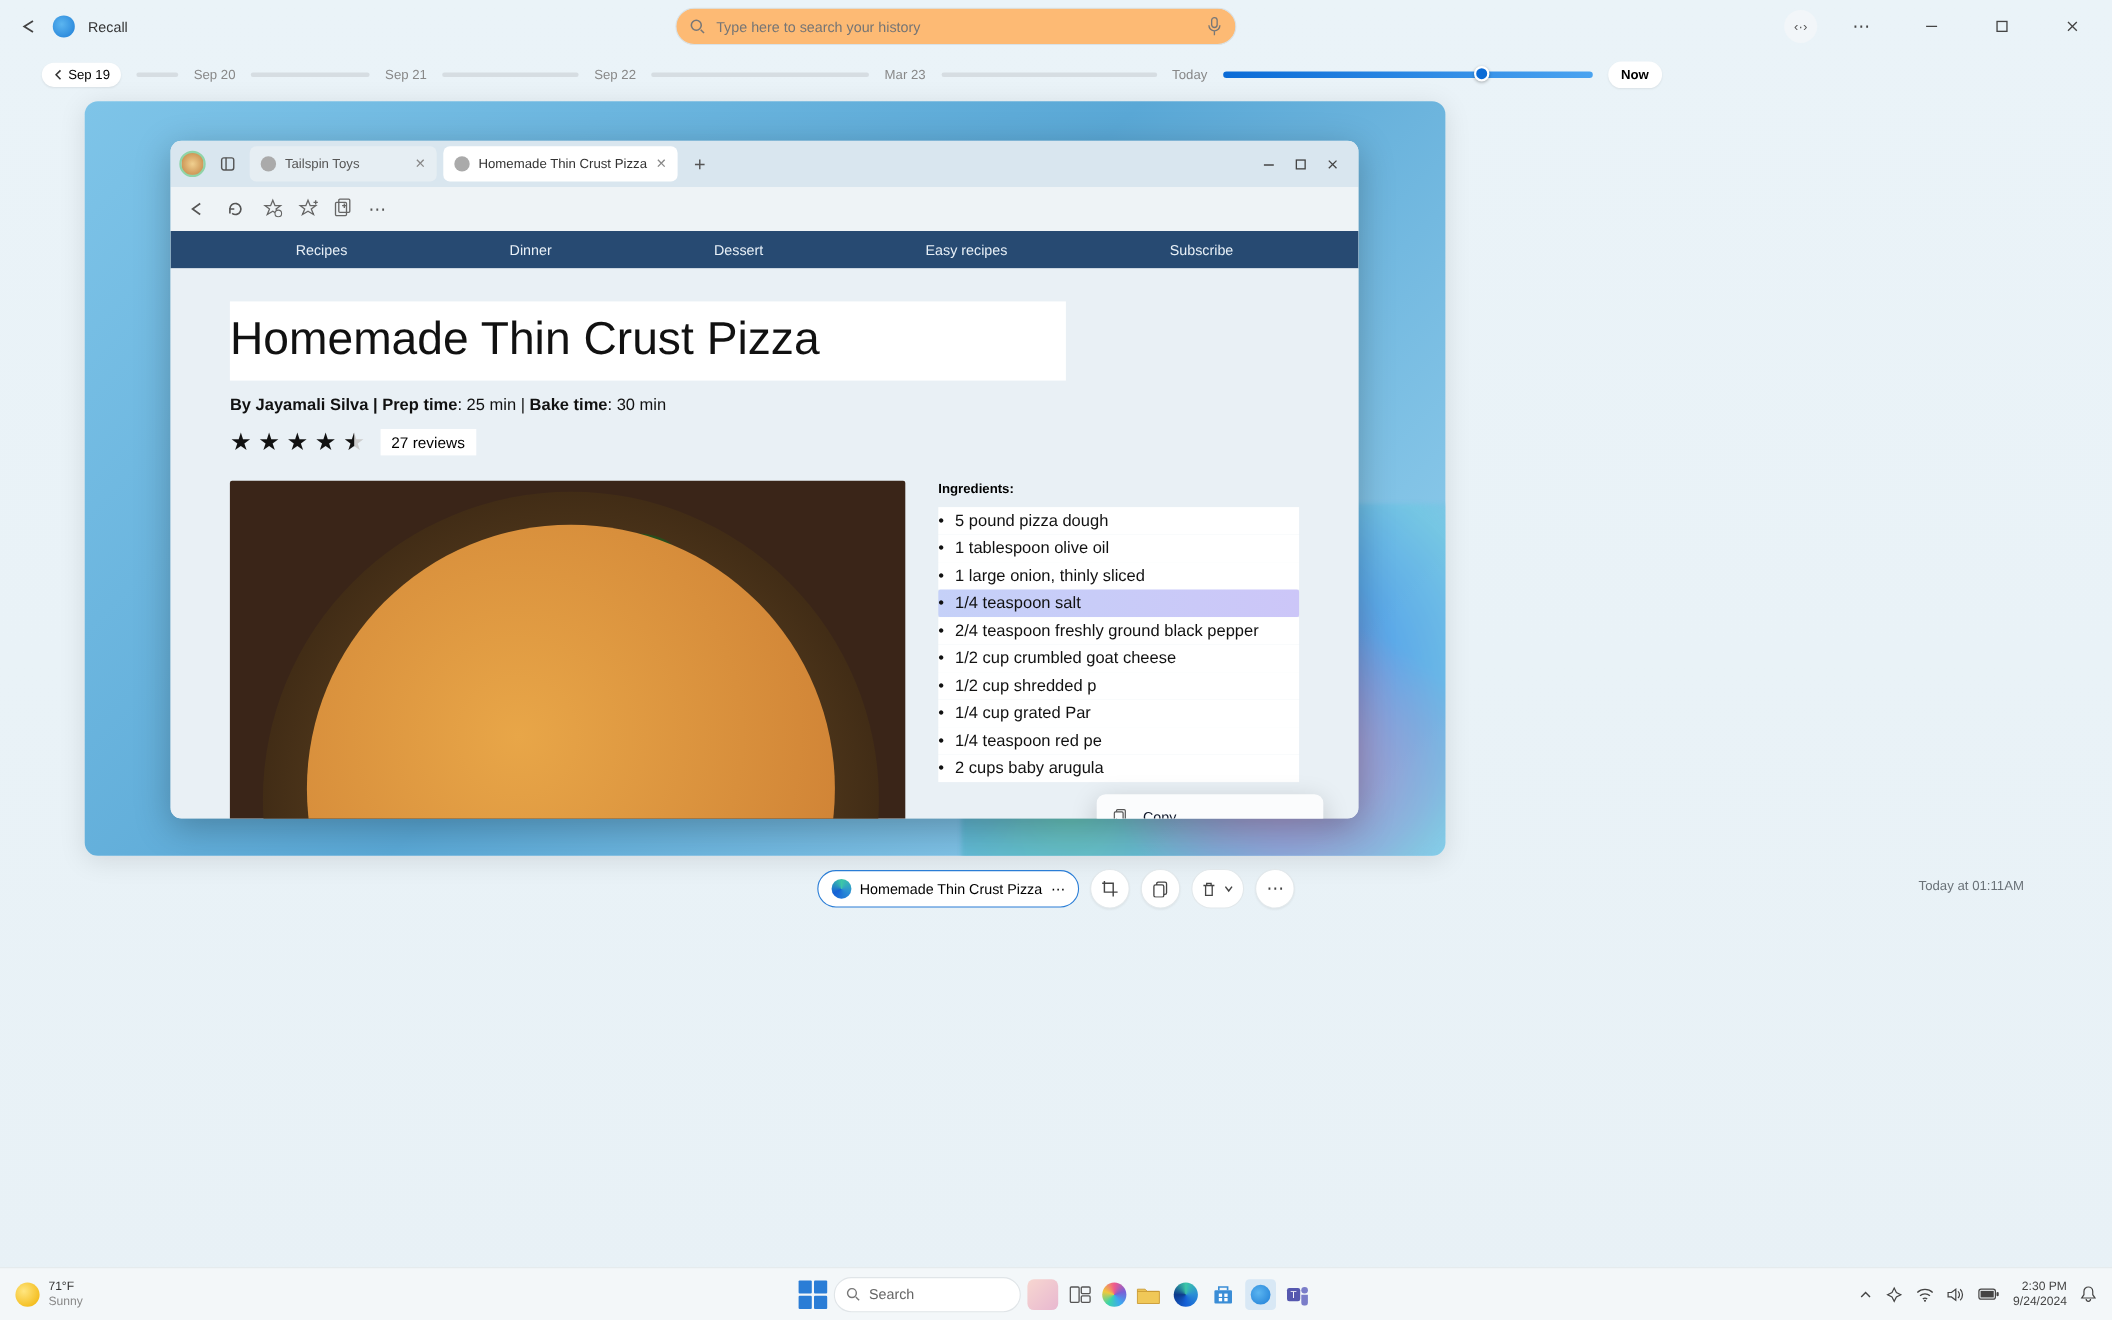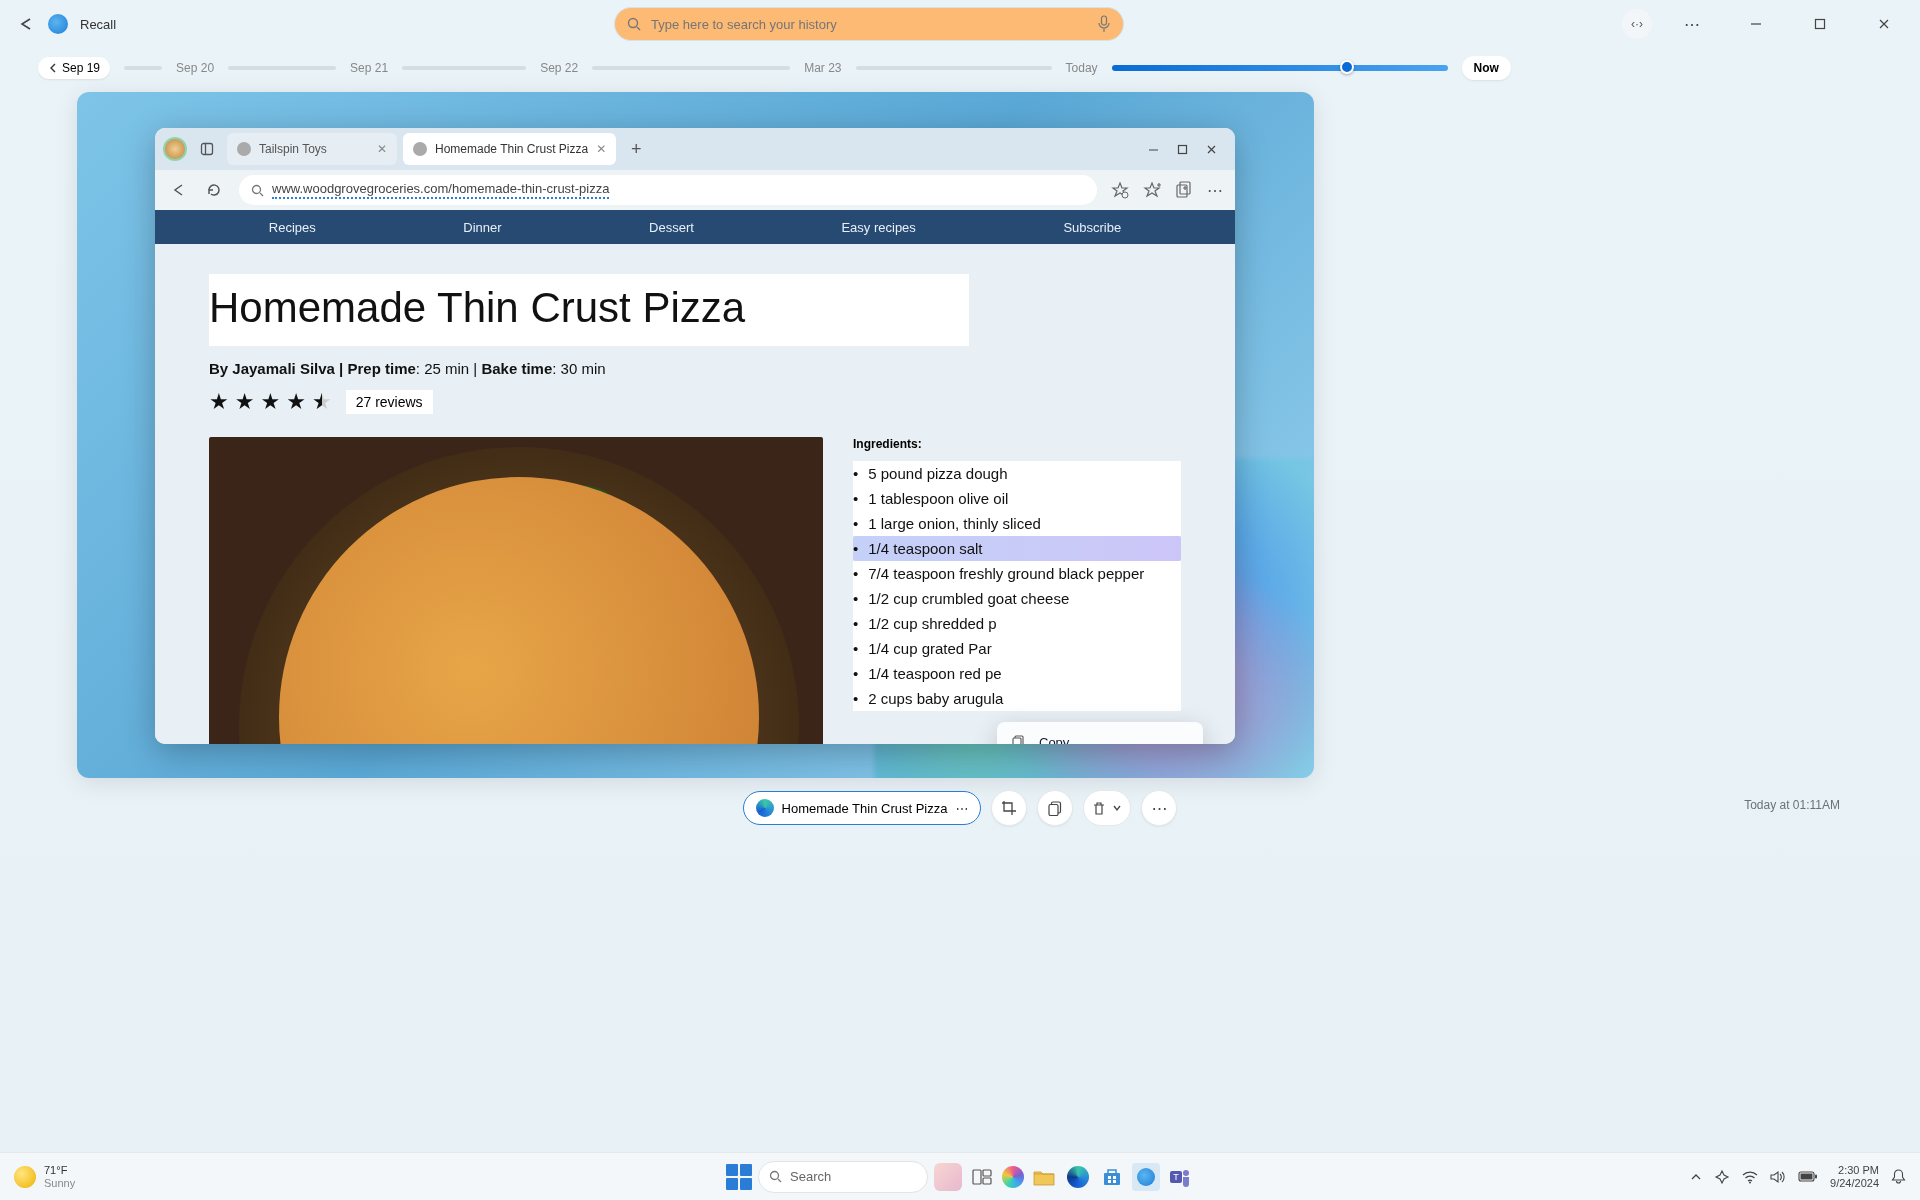--- a/index.html
+++ b/index.html
@@ -227,27 +227,20 @@
           <svg width="16" height="16">
             <path d="M12 3 L5 8 L12 13" fill="none" stroke="#555" stroke-width="1.5"></path>
           </svg>
         </div>
       <div class="nav-icn">
           <svg width="16" height="16">
             <path d="M3 8 a5 5 0 1 1 2 4" fill="none" stroke="#555" stroke-width="1.5"></path>
             <path d="M3 12 v-4 h4" fill="none" stroke="#555" stroke-width="1.5"></path>
           </svg>
         </div>
-      <div class="addr-input">
-        <svg width="13" height="13">
-            <circle cx="5.5" cy="5.5" r="4" fill="none" stroke="#777" stroke-width="1.3"></circle>
-            <path d="M9 9 L12 12" stroke="#777" stroke-width="1.3"></path>
-          </svg>
-        <span class="url-text">www.woodgrovegroceries.com/homemade-thin-crust-pizza</span>
-      </div>
       <div class="addr-right">
         <span>
             <svg width="18" height="18">
               <path d="M9 2 L11 7 L16 7 L12 10 L14 15 L9 12 L4 15 L6 10 L2 7 L7 7 Z" fill="none" stroke="#666" stroke-width="1.2"></path>
               <circle cx="14" cy="14" r="3" fill="#eef3f6" stroke="#666" stroke-width="1"></circle>
             </svg>
           </span>
         <span>
             <svg width="18" height="18">
               <path d="M9 2 L11 7 L16 7 L12 10 L14 15 L9 12 L4 15 L6 10 L2 7 L7 7 Z" fill="none" stroke="#666" stroke-width="1.2"></path>
@@ -317,21 +310,21 @@
               <li class="hl">
                 <span>1 tablespoon olive oil</span>
               </li>
               <li class="hl">
                 <span>1 large onion, thinly sliced</span>
               </li>
               <li class="selected">
                 <span>1/4 teaspoon salt</span>
               </li>
               <li class="hl">
-                <span>7/4 teaspoon freshly ground black pepper</span>
+                <span>2/4 teaspoon freshly ground black pepper</span>
               </li>
               <li class="hl">
                 <span>1/2 cup crumbled goat cheese</span>
               </li>
               <li class="hl">
                 <span>1/2 cup shredded p</span>
               </li>
               <li class="hl">
                 <span>1/4 cup grated Par</span>
               </li>

